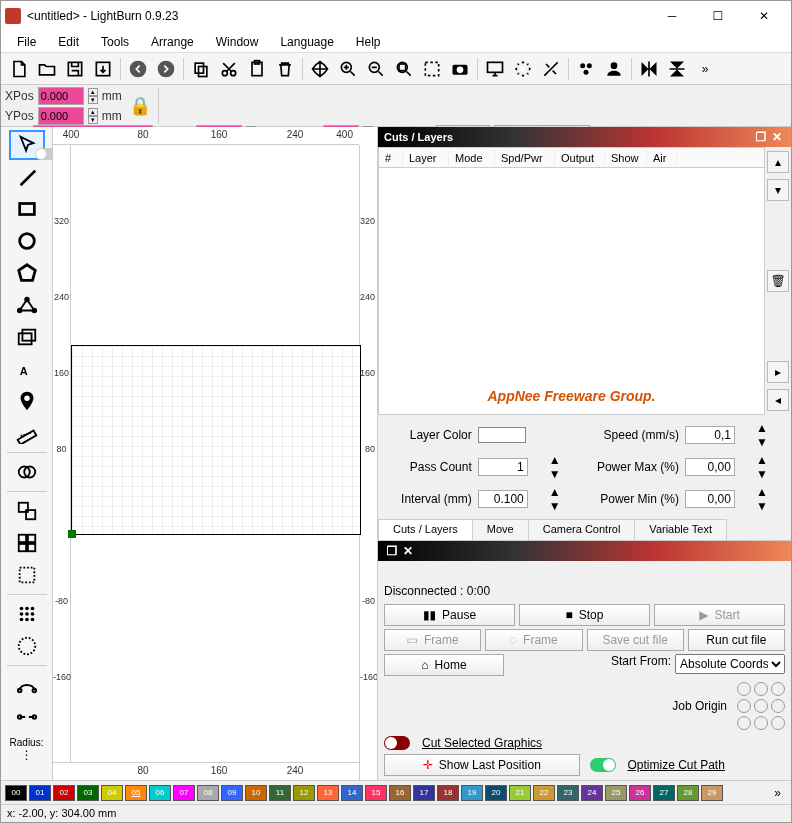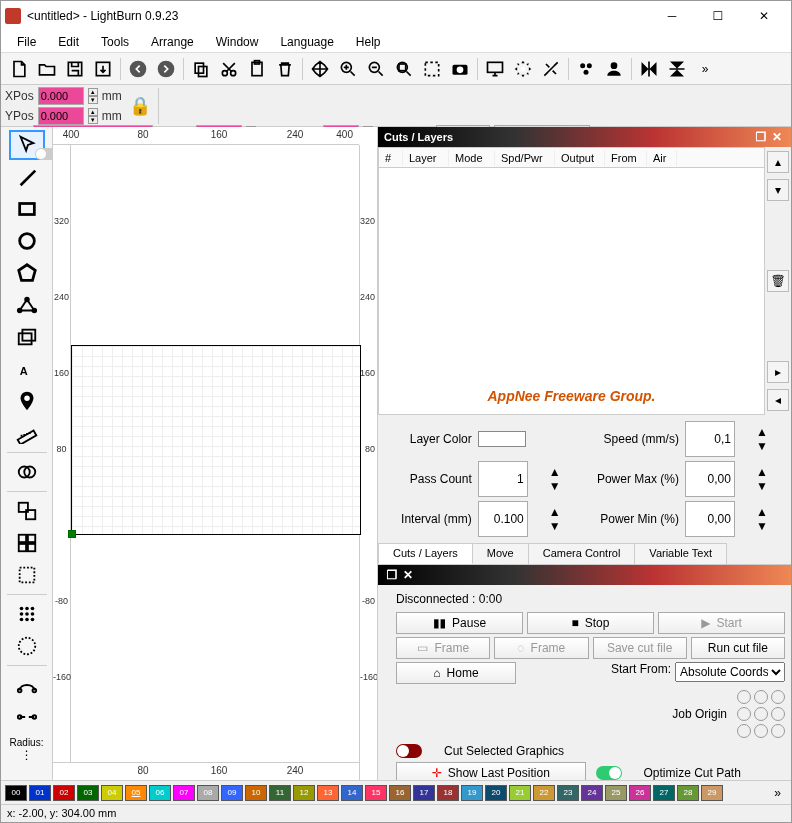--- a/index.html
+++ b/index.html
@@ -52,32 +52,32 @@
 .panel-title .pbtn { width: 16px; height: 16px; display: flex; align-items: center; justify-content: center; cursor: pointer; }
 .cuts-body { display: flex; flex: 1; }
 .cuts-table { flex: 1; background: #fff; border: 1px solid #ccc; }
 .cuts-head { display: flex; border-bottom: 1px solid #ccc; background: #fafafa; height: 20px; align-items: center; }
 .cuts-head div { padding: 2px 6px; border-right: 1px solid #eee; font-size: 11px; }
 .cuts-watermark { text-align: center; padding: 80px 0 10px; color: #d35400; font-weight: bold; font-style: italic; font-size: 14px; text-shadow: 0 0 1px #fff; }
 .sidebtns { width: 26px; display: flex; flex-direction: column; gap: 6px; padding: 4px 2px; }
 .sidebtn { width: 22px; height: 22px; border: 1px solid #bbb; background: #f4f4f4; display: flex; align-items: center; justify-content: center; }
 .cuts-props { padding: 6px 8px; font-size: 11px; display: grid; grid-template-columns: auto auto auto auto auto auto; gap: 4px 6px; align-items: center; }
 .cuts-props .r { text-align: right; }
-.cuts-props input { width: 50px; height: 36px; border: 1px solid #aaa; text-align: right; padding-right: 3px; }
+.cuts-props input { width: 50px; height: 18px; border: 1px solid #aaa; text-align: right; padding-right: 3px; }
 .cuts-props .swatch { width: 48px; height: 16px; border: 1px solid #888; background: #fff; }
 .tabs { display: flex; height: 22px; background: #f0f0f0; border-bottom: 1px solid #ccc; }
 .tab { padding: 3px 14px; border: 1px solid #ccc; border-bottom: none; background: #f4f4f4; font-size: 11px; margin-right: -1px; }
 .tab.active { background: #fff; border-bottom: 1px solid #fff; position: relative; z-index: 1; }
-.laser-body { padding: 4px 6px; font-size: 11px; margin-left: 12px; }
+.laser-body { padding: 20px 6px; font-size: 11px; }
 .laser-status { padding: 3px 0; }
 .btnrow { display: flex; gap: 4px; margin: 3px 0; }
 .btn { flex: 1; height: 22px; border: 1px solid #aaa; background: linear-gradient(#fff,#eee); display: flex; align-items: center; justify-content: center; gap: 6px; cursor: pointer; }
 .btn.disabled { color: #999; }
 .laser-grid { display: grid; grid-template-columns: 1fr 1fr; gap: 4px 10px; margin-top: 6px; align-items: center; }
-.togrow { display: flex; align-items: flex-end; gap: 22px; }
+.togrow { display: flex; align-items: flex-end; gap: 12px; text-decoration: underline; }
 .tog { width: 26px; height: 14px; border-radius: 7px; background: #888; position: relative; }
 .tog.on { background: #2ecc71; }
 .tog.red { background: #8b0000; }
 .tog::after { content: ''; width: 12px; height: 12px; background: #fff; border-radius: 50%; position: absolute; top: 1px; left: 1px; }
 .tog.on::after { left: 13px; }
 .origin-grid { display: grid; grid-template-columns: repeat(3,14px); grid-template-rows: repeat(3,14px); gap: 3px; }
 .origin-grid .dot { border: 1px solid #999; border-radius: 50%; }
 .colorbar { height: 24px; background: #f0f0f0; border-top: 1px solid #ccc; display: flex; align-items: center; padding: 0 4px; gap: 2px; overflow: hidden; }
 .colorbtn { width: 22px; height: 16px; border: 1px solid #555; color: #fff; font-size: 8px; display: flex; align-items: center; justify-content: center; }
 .statusbar { height: 18px; background: #f0f0f0; border-top: 1px solid #ccc; padding: 2px 6px; font-size: 11px; }
@@ -493,21 +493,21 @@
         <div class="pbtn">✕</div>
       </div>
       <div class="cuts-body" style="height:236px;">
         <div class="cuts-table">
           <div class="cuts-head">
             <div style="width:24px;">#</div>
             <div style="width:46px;">Layer</div>
             <div style="width:46px;">Mode</div>
             <div style="width:60px;">Spd/Pwr</div>
             <div style="width:50px;">Output</div>
-            <div style="width:42px;">From</div>
+            <div style="width:42px;">Show</div>
             <div style="width:30px;">Air</div>
           </div>
           <div class="cuts-watermark" style="margin-top:140px;">AppNee Freeware Group.</div>
         </div>
         <div class="sidebtns">
           <div class="sidebtn">▴</div>
           <div class="sidebtn">▾</div>
           <div style="flex:1;"></div>
           <div class="sidebtn">🗑</div>
           <div style="flex:1;"></div>

